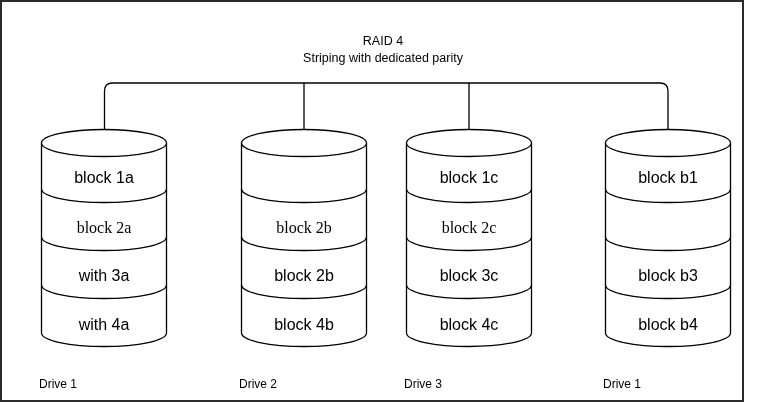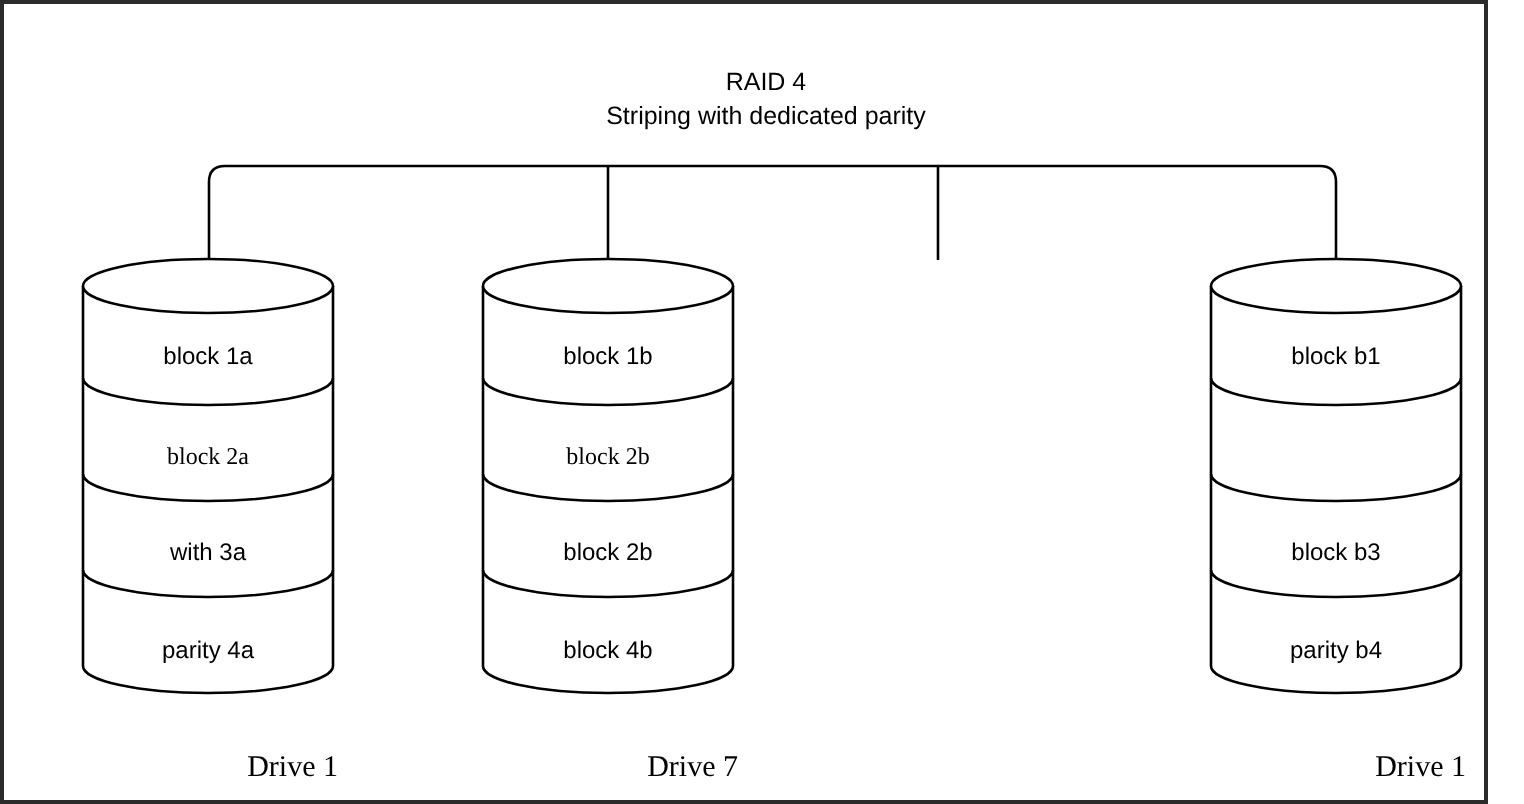--- a/index.html
+++ b/index.html
@@ -46,39 +46,38 @@
   .cyl-svg {
     position: absolute;
     top: 0;
     left: 0;
   }
   .block-label {
     position: absolute;
     left: 0;
     width: 130px;
     text-align: center;
-    font-size: 12px;
+    font-size: 16px;
     line-height: 14px;
     transform: translateY(-50%);
     color: #000000;
   }
   .block-1 { top: 51px; }
   .block-2 { top: 101px; font-family: Liberation Serif, serif; }
   .block-3 { top: 149px; }
   .block-4 { top: 198px; }
   .drive-name {
     position: absolute;
     top: 250px;
     left: 0;
     width: 130px;
-    text-align: right;
-    font-size: 15px;
+    text-align: left;
+    font-size: 12px;
     line-height: 14px;
     color: #000000;
-    font-family: Liberation Serif, serif;
   }
 </style>
 </head>
 <body>
 
 <div class="canvas">
 
   <div class="title-block">
     <div>RAID 4</div>
     <div>Striping with dedicated parity</div>
@@ -94,47 +93,60 @@
     <svg class="cyl-svg" width="130" height="224" viewBox="0 0 130 224">
       <path d="M2.5 16 L2.5 206 A62.5 13.5 0 0 0 127.5 206 L127.5 16" fill="#ffffff" stroke="#000000" stroke-width="1.3"></path>
       <ellipse cx="65" cy="16" rx="62.5" ry="13.5" fill="#ffffff" stroke="#000000" stroke-width="1.3"></ellipse>
       <path d="M2.5 62 A62.5 13.5 0 0 0 127.5 62" fill="none" stroke="#000000" stroke-width="1.3"></path>
       <path d="M2.5 110 A62.5 13.5 0 0 0 127.5 110" fill="none" stroke="#000000" stroke-width="1.3"></path>
       <path d="M2.5 158 A62.5 13.5 0 0 0 127.5 158" fill="none" stroke="#000000" stroke-width="1.3"></path>
     </svg>
     <span class="block-label block-1">block 1a</span>
     <span class="block-label block-2">block 2a</span>
     <span class="block-label block-3">with 3a</span>
-    <span class="block-label block-4">parity 4a</span>
+    <span class="block-label block-4">with 4a</span>
     <div class="drive-name">Drive 1</div>
   </div>
 
   <div class="drive drive-2">
     <svg class="cyl-svg" width="130" height="224" viewBox="0 0 130 224">
       <path d="M2.5 16 L2.5 206 A62.5 13.5 0 0 0 127.5 206 L127.5 16" fill="#ffffff" stroke="#000000" stroke-width="1.3"></path>
       <ellipse cx="65" cy="16" rx="62.5" ry="13.5" fill="#ffffff" stroke="#000000" stroke-width="1.3"></ellipse>
       <path d="M2.5 62 A62.5 13.5 0 0 0 127.5 62" fill="none" stroke="#000000" stroke-width="1.3"></path>
       <path d="M2.5 110 A62.5 13.5 0 0 0 127.5 110" fill="none" stroke="#000000" stroke-width="1.3"></path>
       <path d="M2.5 158 A62.5 13.5 0 0 0 127.5 158" fill="none" stroke="#000000" stroke-width="1.3"></path>
     </svg>
-    <span class="block-label block-1">block 1b</span>
     <span class="block-label block-2">block 2b</span>
     <span class="block-label block-3">block 2b</span>
     <span class="block-label block-4">block 4b</span>
-    <div class="drive-name">Drive 7</div>
+    <div class="drive-name">Drive 2</div>
   </div>
 
+  <div class="drive drive-3">
+    <svg class="cyl-svg" width="130" height="224" viewBox="0 0 130 224">
+      <path d="M2.5 16 L2.5 206 A62.5 13.5 0 0 0 127.5 206 L127.5 16" fill="#ffffff" stroke="#000000" stroke-width="1.3"></path>
+      <ellipse cx="65" cy="16" rx="62.5" ry="13.5" fill="#ffffff" stroke="#000000" stroke-width="1.3"></ellipse>
+      <path d="M2.5 62 A62.5 13.5 0 0 0 127.5 62" fill="none" stroke="#000000" stroke-width="1.3"></path>
+      <path d="M2.5 110 A62.5 13.5 0 0 0 127.5 110" fill="none" stroke="#000000" stroke-width="1.3"></path>
+      <path d="M2.5 158 A62.5 13.5 0 0 0 127.5 158" fill="none" stroke="#000000" stroke-width="1.3"></path>
+    </svg>
+    <span class="block-label block-1">block 1c</span>
+    <span class="block-label block-2">block 2c</span>
+    <span class="block-label block-3">block 3c</span>
+    <span class="block-label block-4">block 4c</span>
+    <div class="drive-name">Drive 3</div>
+  </div>
 
   <div class="drive drive-4">
     <svg class="cyl-svg" width="130" height="224" viewBox="0 0 130 224">
       <path d="M2.5 16 L2.5 206 A62.5 13.5 0 0 0 127.5 206 L127.5 16" fill="#ffffff" stroke="#000000" stroke-width="1.3"></path>
       <ellipse cx="65" cy="16" rx="62.5" ry="13.5" fill="#ffffff" stroke="#000000" stroke-width="1.3"></ellipse>
       <path d="M2.5 62 A62.5 13.5 0 0 0 127.5 62" fill="none" stroke="#000000" stroke-width="1.3"></path>
       <path d="M2.5 110 A62.5 13.5 0 0 0 127.5 110" fill="none" stroke="#000000" stroke-width="1.3"></path>
       <path d="M2.5 158 A62.5 13.5 0 0 0 127.5 158" fill="none" stroke="#000000" stroke-width="1.3"></path>
     </svg>
     <span class="block-label block-1">block b1</span>
     <span class="block-label block-3">block b3</span>
-    <span class="block-label block-4">parity b4</span>
+    <span class="block-label block-4">block b4</span>
     <div class="drive-name">Drive 1</div>
   </div>
 
 </div>
 
 </body></html>

